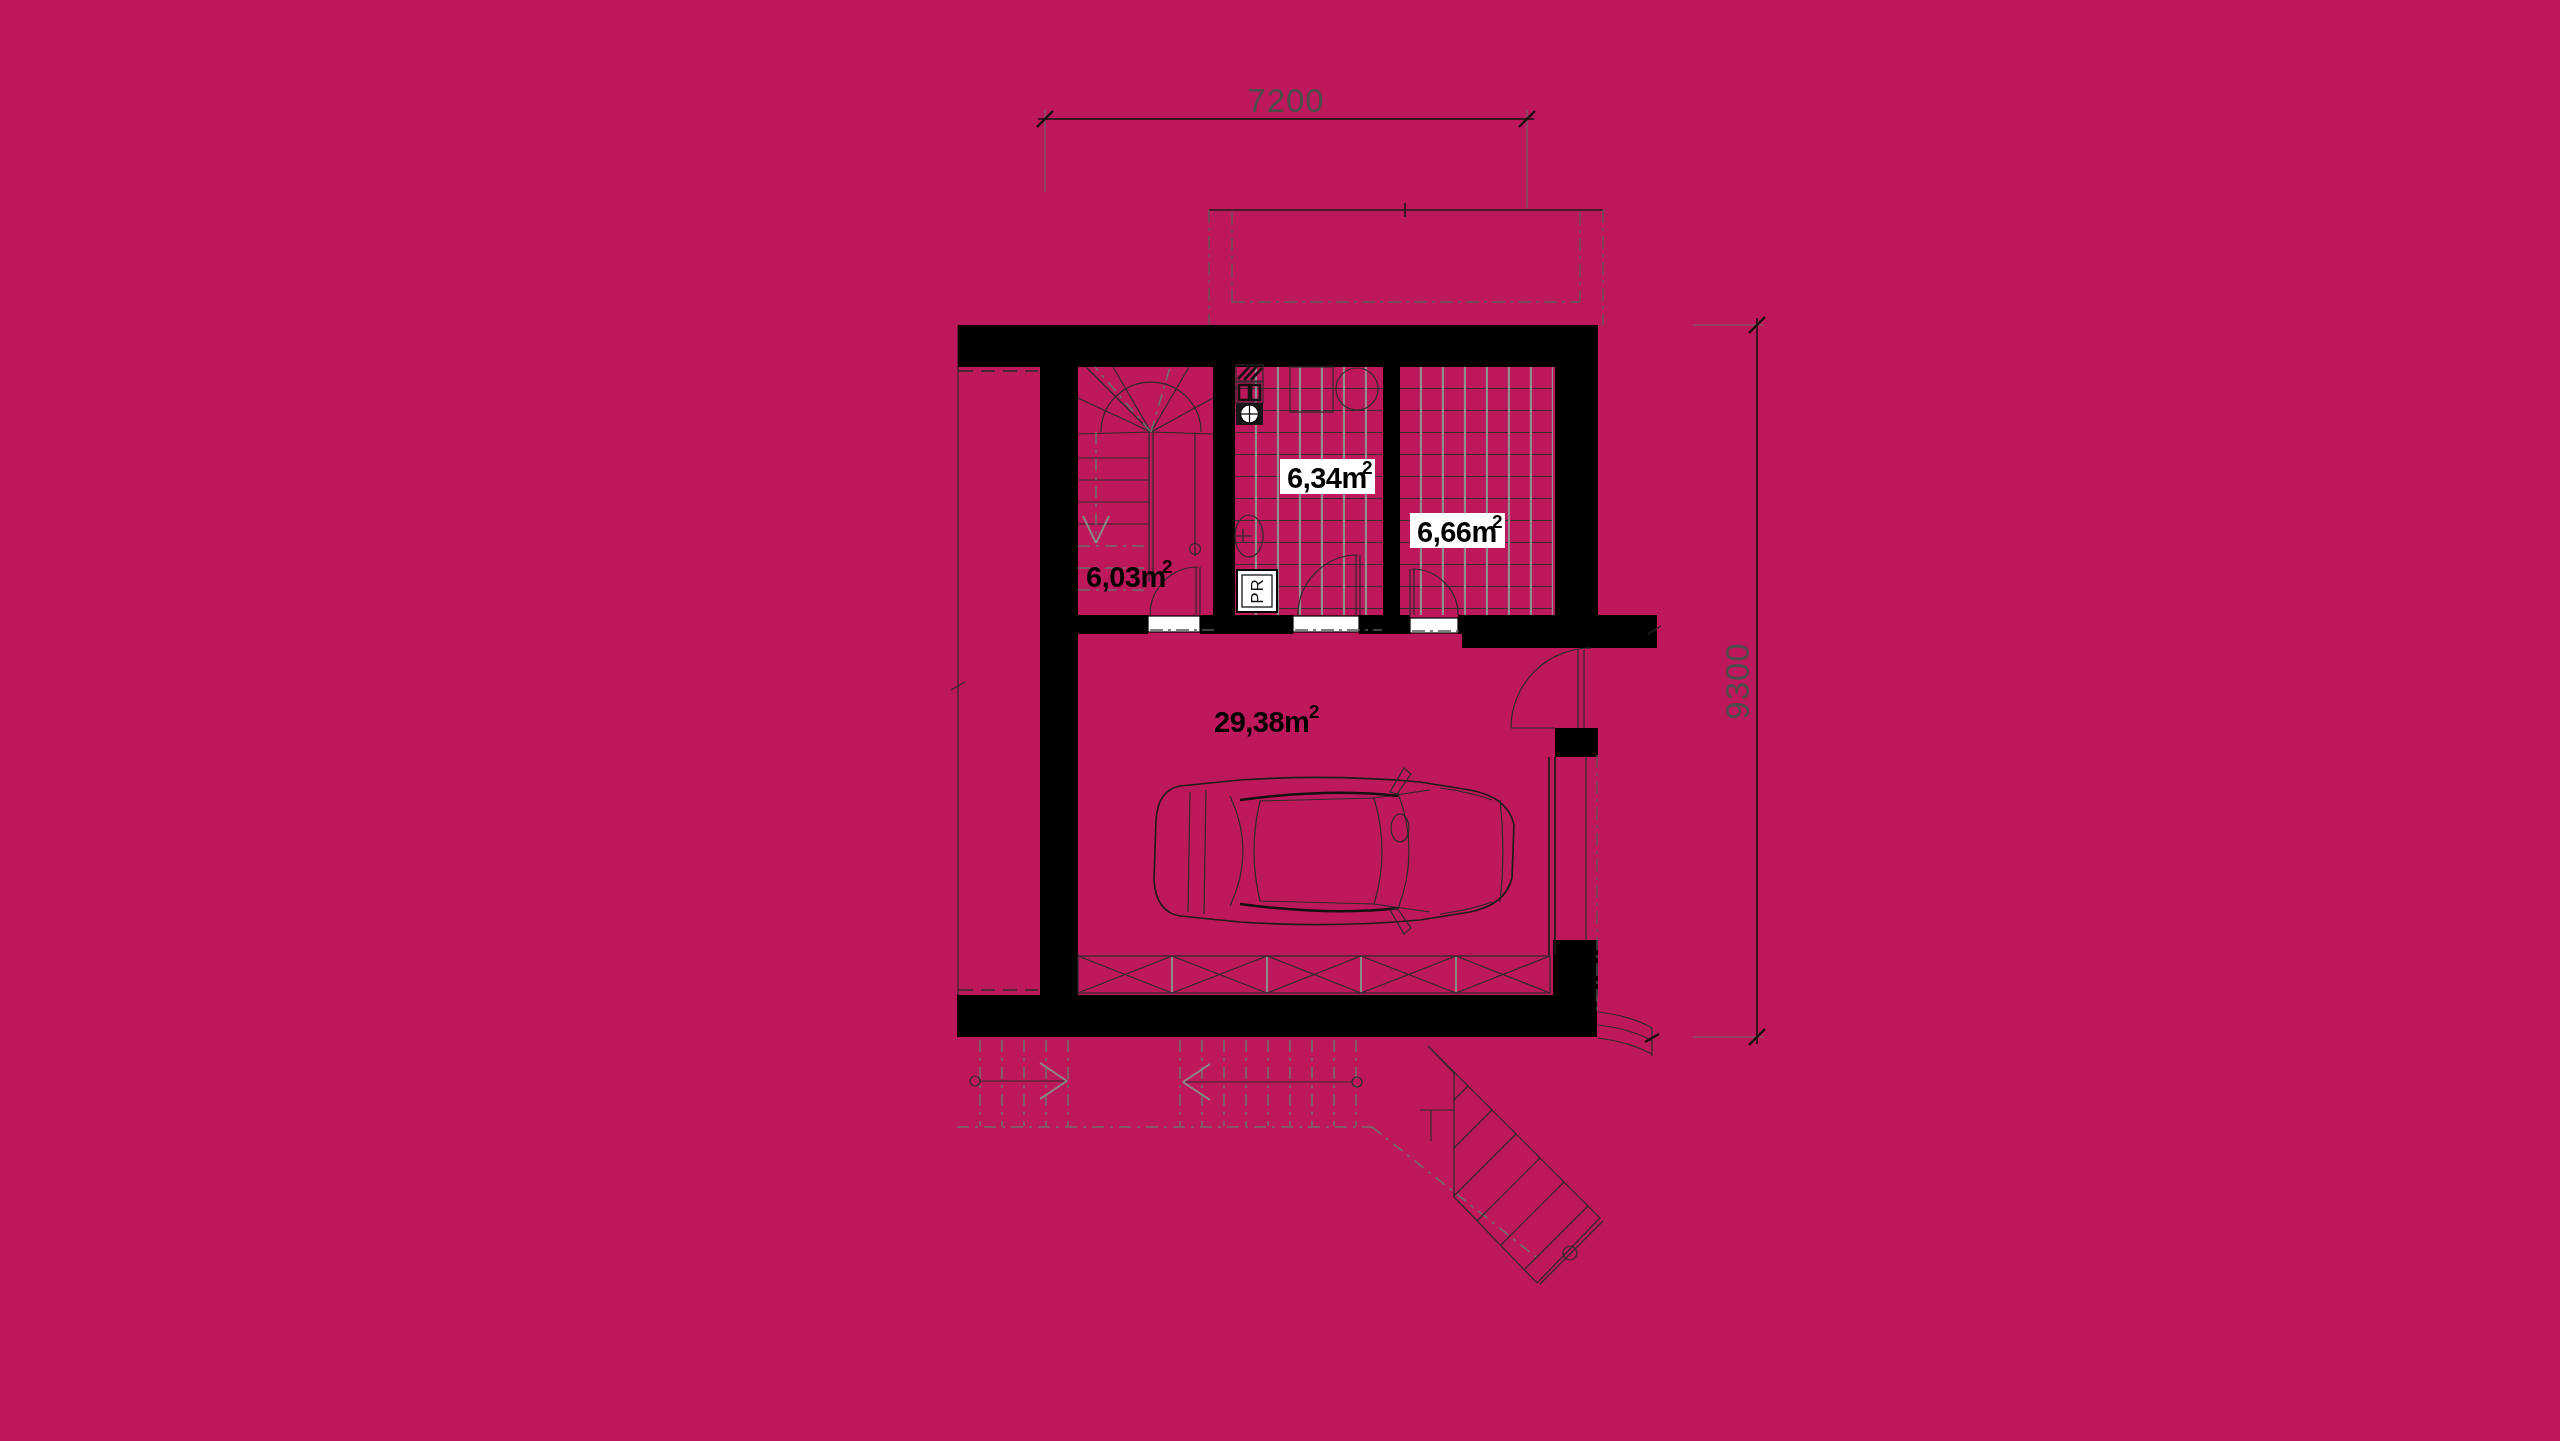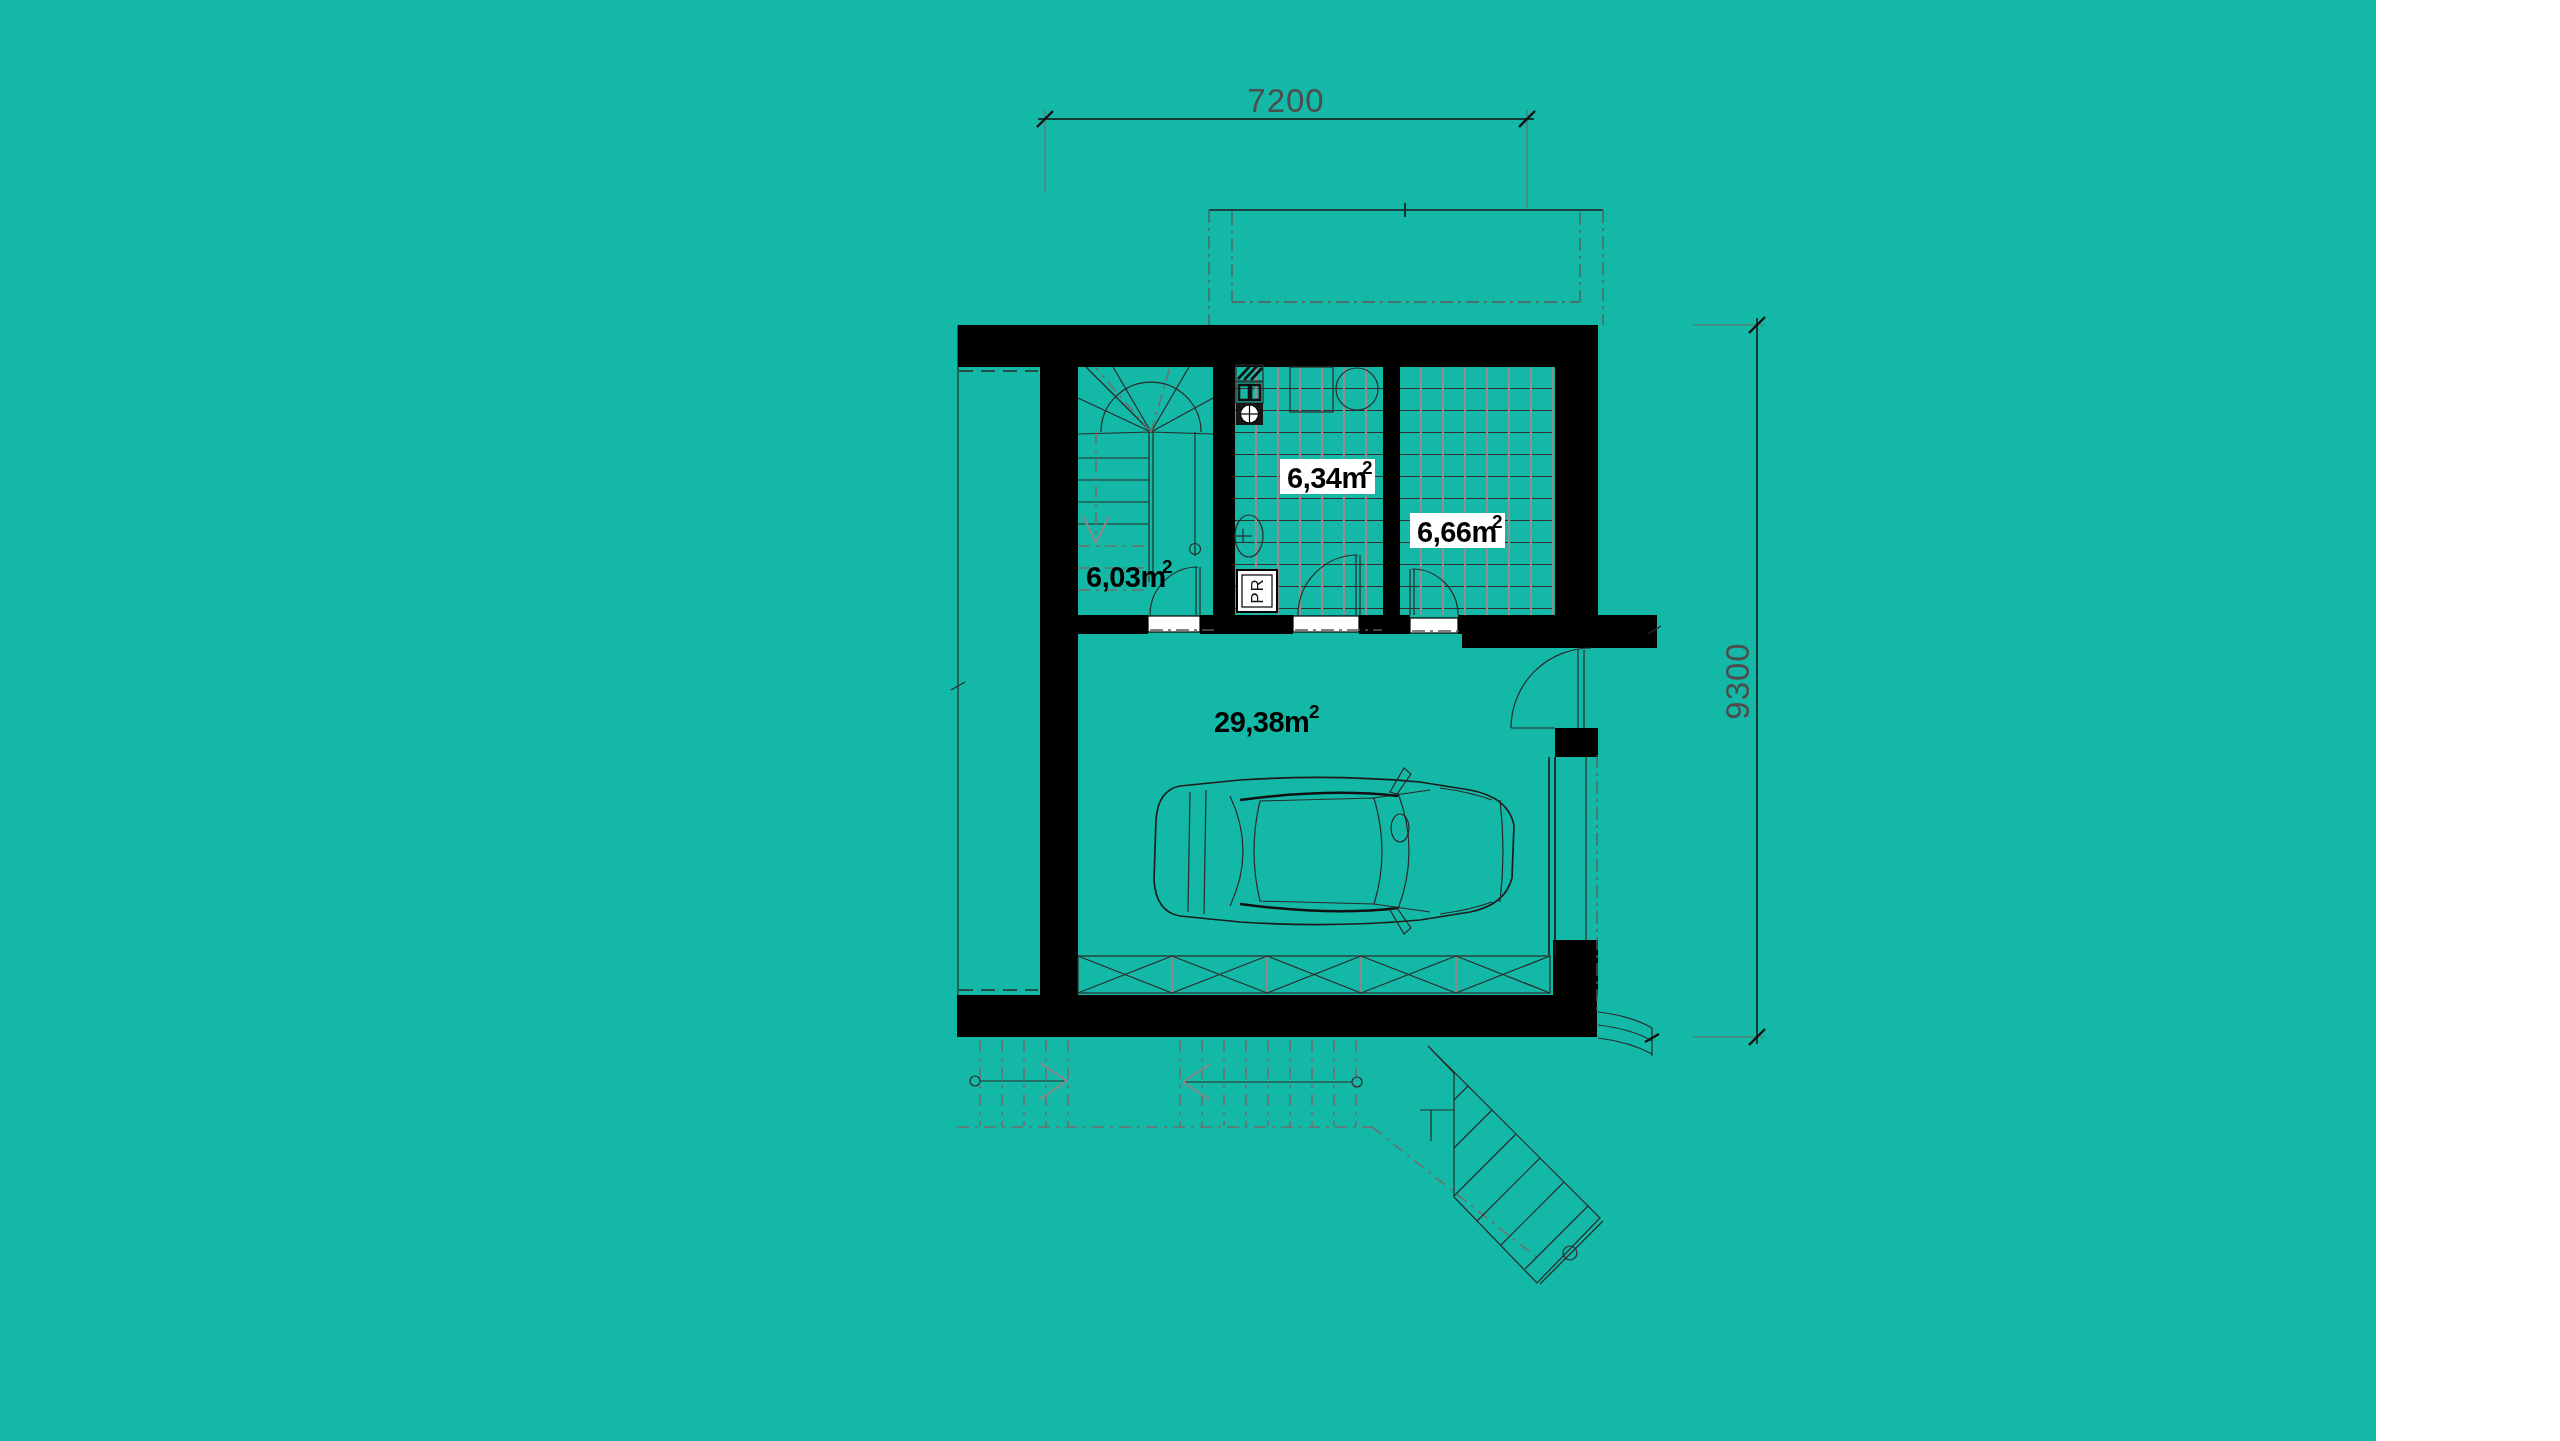--- a/index.html
+++ b/index.html
@@ -1,16 +1,16 @@
 <!DOCTYPE html>
 <html><head>
 <meta charset="utf-8">
 <style>
   html,body{margin:0;padding:0;background:#ffffff;}
-  .page{position:relative;width:2376px;height:1441px;background:#14b8a6;overflow:hidden;
+  .page{position:relative;width:2560px;height:1441px;background:#be185d;overflow:hidden;
         font-family:"Liberation Sans",sans-serif;}
   svg{position:absolute;left:0;top:0;}
   
   .blk{fill:#000000;stroke:none;}
   .ol {fill:none;stroke:#1c1c1c;stroke-width:1.7;}
   .tl {fill:none;stroke:#2a2a2a;stroke-width:1.2;}
   .thk{fill:none;stroke:#111111;stroke-width:2.6;}
   .gl {fill:none;stroke:#8a8a8a;stroke-width:2;}
   .dd {fill:none;stroke:#5a5a5a;stroke-width:1.3;stroke-dasharray:13 5 3 5;}
   .ddg{fill:none;stroke:#6f6f6f;stroke-width:1.6;stroke-dasharray:12 6 3 6;}

